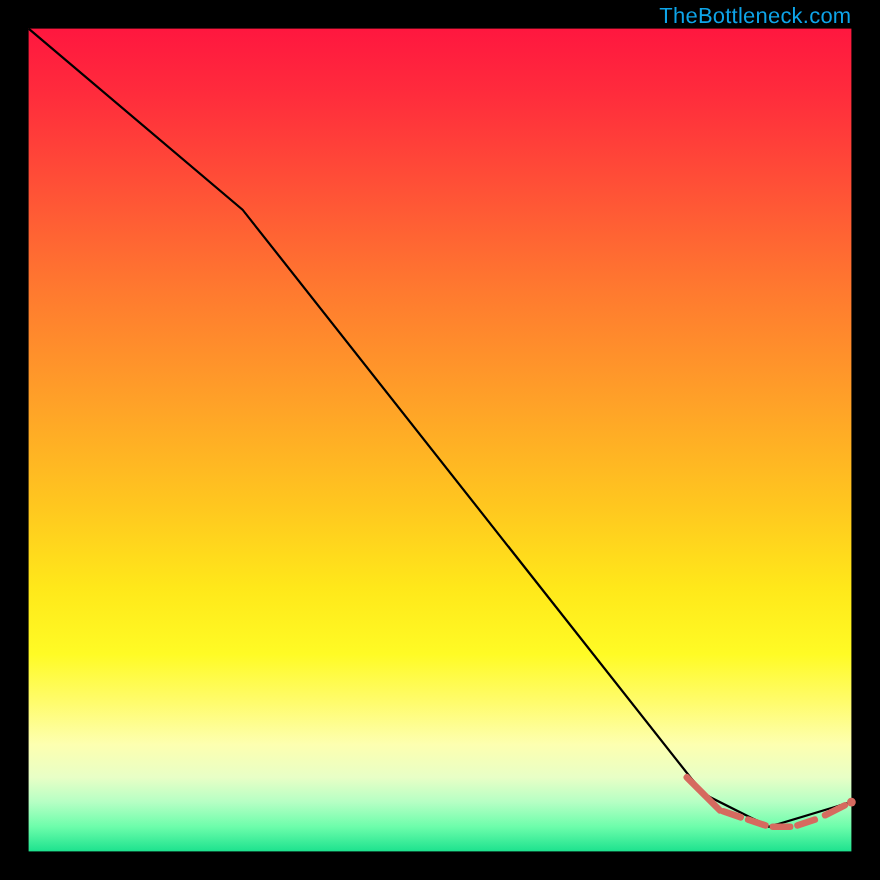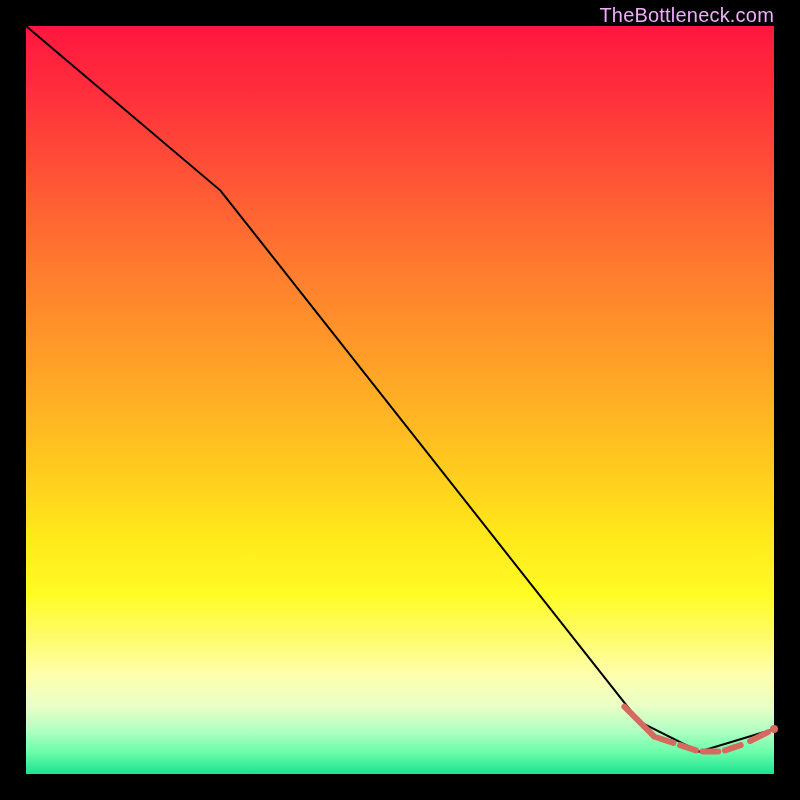--- a/index.html
+++ b/index.html
@@ -36,21 +36,21 @@
       #e8ffc6 91%,
       #b6ffc4 94%,
       #6dfdab 97%,
       #1de28e 100%
     );
   }
   .attribution {
     position: absolute;
     top: 4px;
     right: 26px;
-    color: #f0abfc;
+    color: #0ea5e9;
     font-size: 20px;
     font-weight: 500;
     letter-spacing: 0.2px;
   }
   svg.overlay {
     position: absolute;
     left: 26px;
     top: 26px;
     width: 748px;
     height: 748px;

